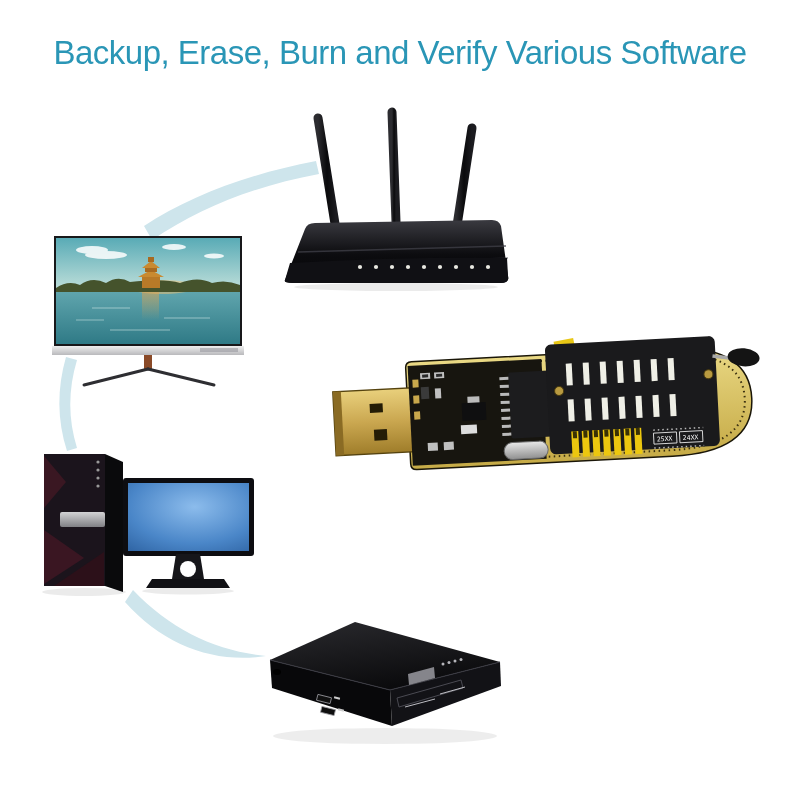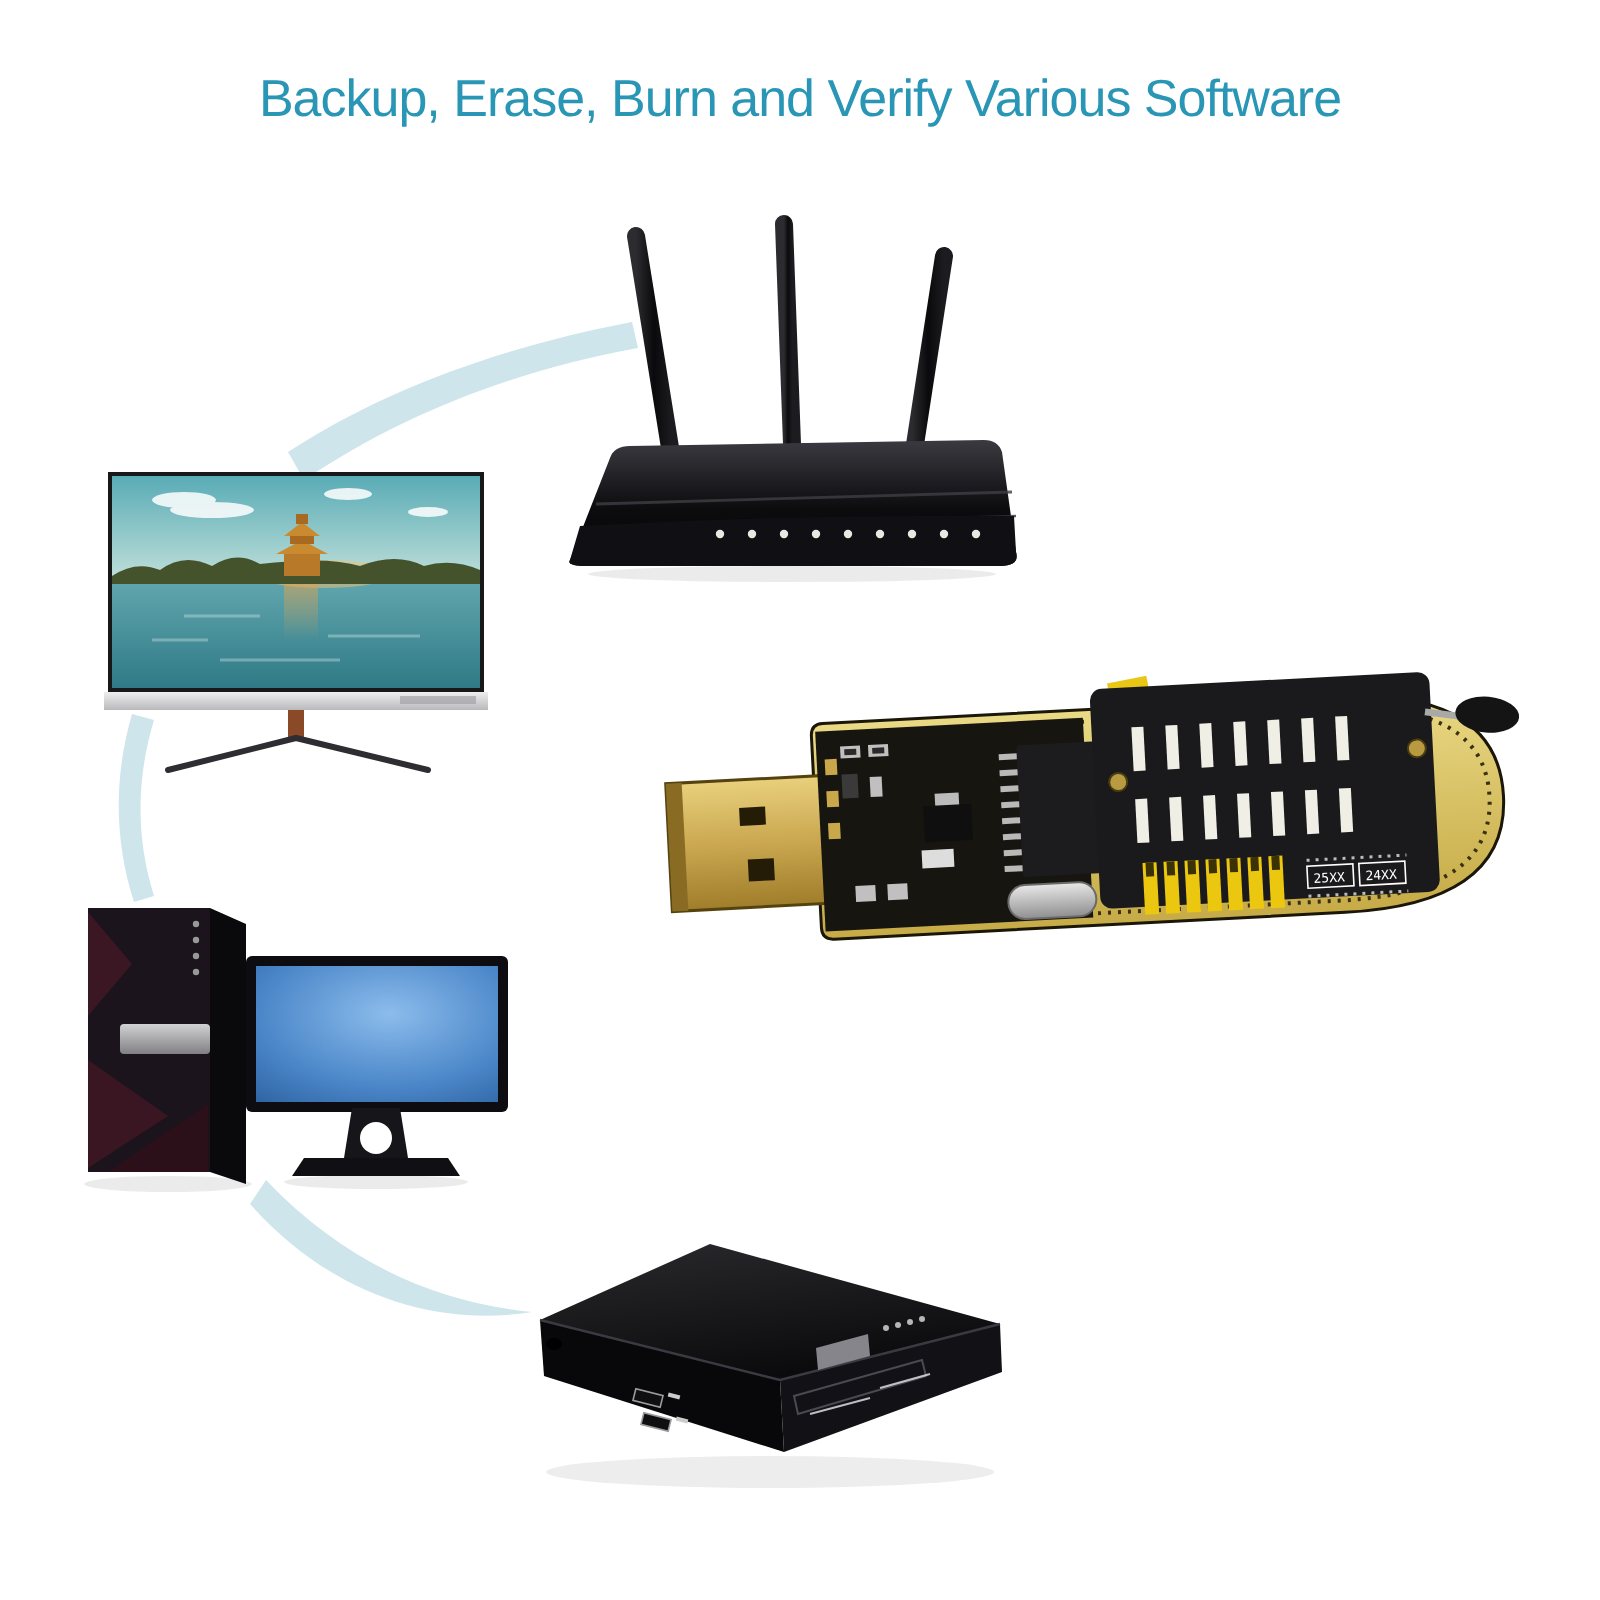--- a/index.html
+++ b/index.html
@@ -2,21 +2,21 @@
 <html><head>
 <meta charset="utf-8">
 <style>
   html,body{margin:0;padding:0;background:#fff;}
   .canvas{
     position:relative;width:800px;height:800px;background:#ffffff;overflow:hidden;
     font-family:"Liberation Sans", sans-serif;
   }
   .title{
     position:absolute;top:34px;left:0;width:800px;text-align:center;
-    font-size:26px;font-weight:400;letter-spacing:-0.5px;color:#2a96b6;margin:0;
+    font-size:33px;font-weight:400;letter-spacing:-0.5px;color:#2a96b6;margin:0;
   }
   .dev{position:absolute;}
   .dev svg{display:block;}
   .arcs{position:absolute;left:0;top:0;pointer-events:none;}
   .silk{font-family:"DejaVu Sans Mono", monospace;font-size:6.5px;fill:#ffffff;}
 </style>
 </head>
 <body>
 
 <div class="canvas">

